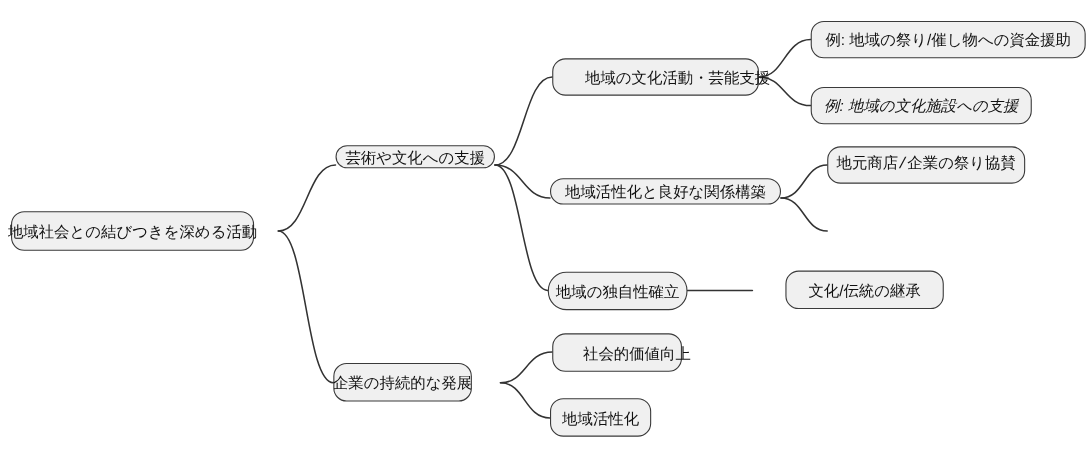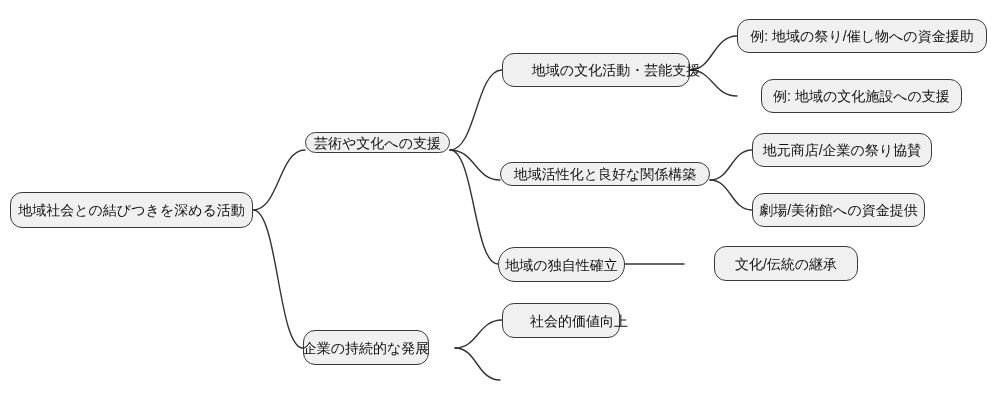--- a/index.html
+++ b/index.html
@@ -59,38 +59,38 @@
     <path d="M450,150 C474,150 474,264 498,264"></path>
     <path d="M690,70 C713,70 713,36 737,36"></path>
     <path d="M690,70 C713,70 713,96 737,96"></path>
     <path d="M710,180 C731,180 731,150 752,150"></path>
     <path d="M710,180 C731,180 731,210 752,210"></path>
     <path d="M625,264 L684,264"></path>
     <path d="M455,348 C478,348 478,320 502,320"></path>
     <path d="M455,348 C477,348 477,380 500,380"></path>
   </svg>
 
-  <div class="node" style="left:10px; top:192px; width:243px; height:36px;">地域社会との結びつきを深める活動</div>
+  <div class="node" style="left:10px; top:192px; width:221px; height:36px;">地域社会との結びつきを深める活動</div>
 
   <div class="node" style="left:305px; top:132px; width:145px; height:21px;">芸術や文化への支援</div>
 
   <div class="node" style="left:303px; top:330px; width:126px; height:35px;">企業の持続的な発展</div>
 
   <div class="node" style="left:502px; top:53px; width:188px; height:34px;padding-left:40px;">地域の文化活動・芸能支援</div>
 
   <div class="node" style="left:500px; top:162px; width:210px; height:24px;">地域活性化と良好な関係構築</div>
 
   <div class="node" style="left:498px; top:247px; width:127px; height:35px;border-radius:17px;">地域の独自性確立</div>
 
   <div class="node" style="left:684px; top:246px; width:144px; height:35px;margin-left:30px;">文化/伝統の継承</div>
 
   <div class="node" style="left:737px; top:19px; width:250px; height:34px;">例: 地域の祭り/催し物への資金援助</div>
 
-  <div class="node" style="left:761px; top:79px; width:201px; height:34px;">例: 地域の文化施設への支援</div>
+  <div class="node" style="left:737px; top:79px; width:201px; height:34px;font-style:italic;">例: 地域の文化施設への支援</div>
 
-  <div class="node" style="left:752px; top:133px; width:180px; height:34px;">地元商店/企業の祭り協賛</div>
+  <div class="node" style="left:752px; top:133px; width:180px; height:34px;font-family:Liberation Mono, monospace;">地元商店/企業の祭り協賛</div>
 
-  <div class="node" style="left:752px; top:193px; width:173px; height:34px;">劇場/美術館への資金提供</div>
 
   <div class="node" style="left:502px; top:303px; width:118px; height:35px;padding-left:36px;">社会的価値向上</div>
 
+  <div class="node" style="left:500px; top:362px; width:92px; height:35px;">地域活性化</div>
 
 </div>
 
 </body></html>

